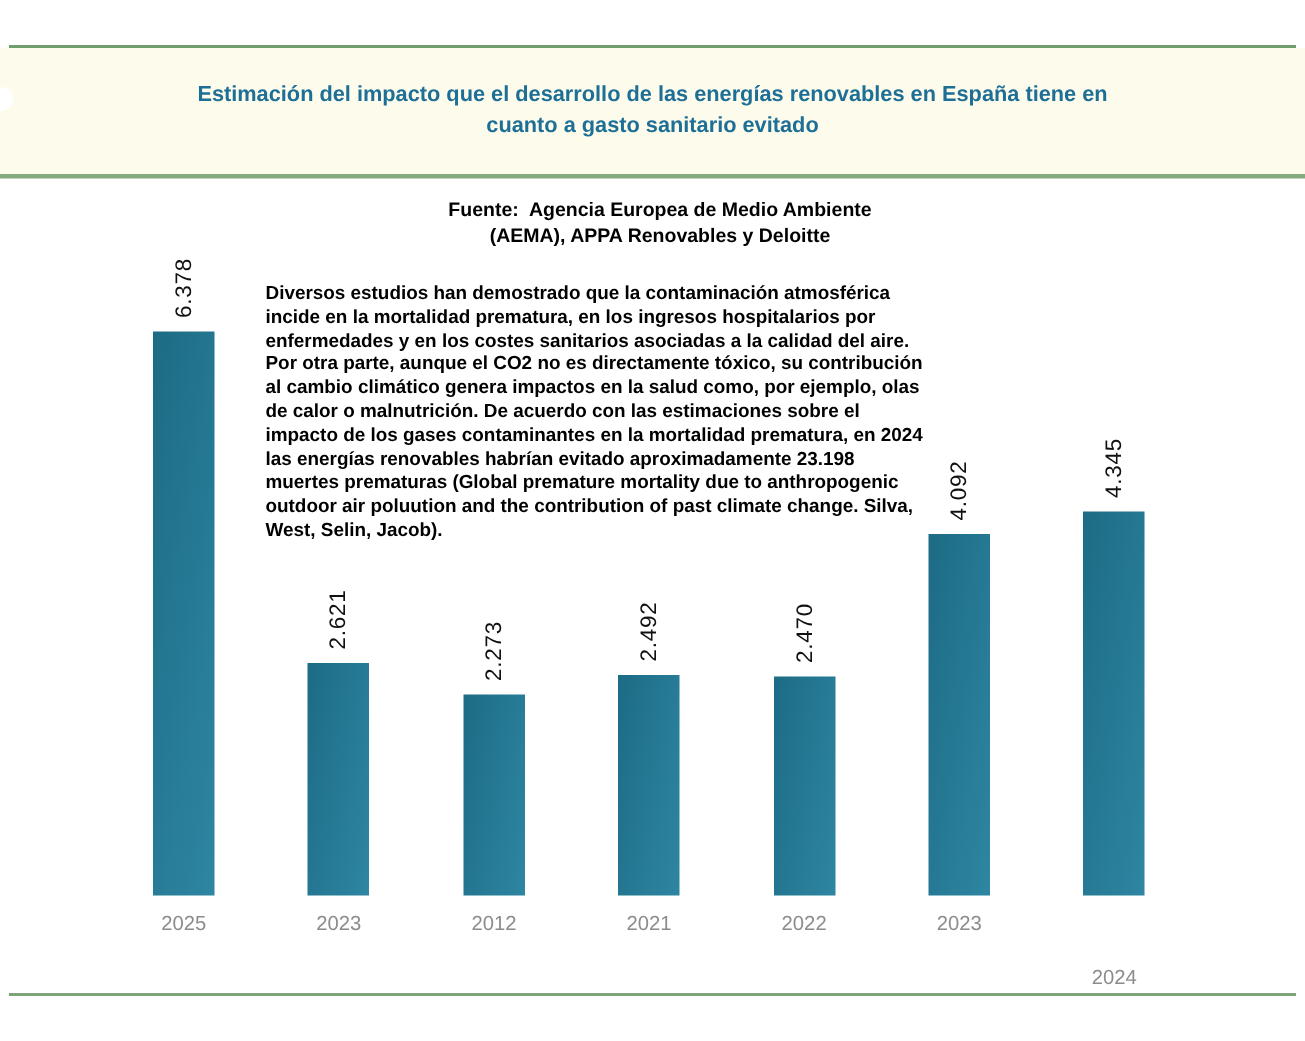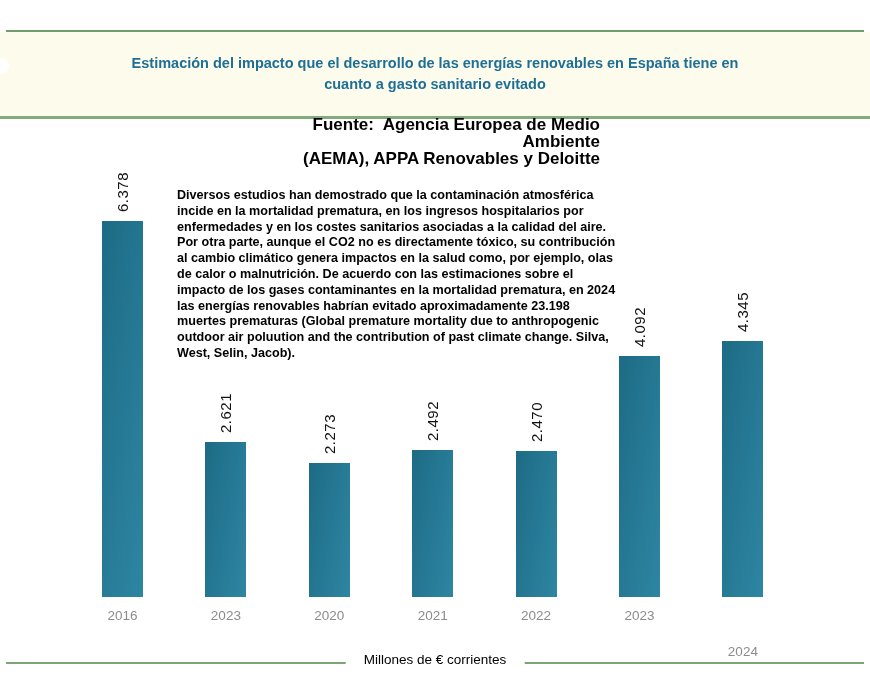--- a/index.html
+++ b/index.html
@@ -37,22 +37,22 @@
     background:#ffffff;border-radius:50%;
   }
   .chart-title{
     text-align:center;color:var(--title-color);
     font-weight:bold;font-size:14.5px;line-height:21px;
   }
   .chart-title span{display:block;}
 
   
   .source-block{
-    position:absolute;top:116px;left:280px;width:320px;
-    text-align:right;font-weight:bold;font-size:17px;line-height:17px;
+    position:absolute;top:131px;left:280px;width:320px;
+    text-align:center;font-weight:bold;font-size:13px;line-height:17px;
     color:#000;
   }
   .source-block span{display:block;}
 
   
   .description{
     position:absolute;top:188px;left:177px;width:444px;
     font-weight:bold;font-size:12.6px;line-height:15.8px;color:#000;
     text-align:left;
   }
@@ -109,31 +109,31 @@
     <span>(AEMA), APPA Renovables y Deloitte</span>
   </div>
 
   <div class="description">Diversos estudios han demostrado que la contaminación atmosférica incide en la mortalidad prematura, en los ingresos hospitalarios por enfermedades y en los costes sanitarios asociadas a la calidad del aire. Por otra parte, aunque el CO2 no es directamente tóxico, su contribución al cambio climático genera impactos en la salud como, por ejemplo, olas de calor o malnutrición. De acuerdo con las estimaciones sobre el impacto de los gases contaminantes en la mortalidad prematura, en 2024 las energías renovables habrían evitado aproximadamente 23.198 muertes prematuras (Global premature mortality due to anthropogenic outdoor air poluution and the contribution of past climate change. Silva, West, Selin, Jacob).</div>
 
   <div class="chart-area" id="chart-area">
       <div class="chart-column" style="left: 102px;">
         <div class="bar-value-label">6.378</div>
         <div class="bar" style="height: 376px;"></div>
       </div>
-      <div class="x-tick" style="left: 91.5px;">2016</div>
+      <div class="x-tick" style="left: 91.5px;">2025</div>
       <div class="chart-column" style="left: 205.4px;">
         <div class="bar-value-label">2.621</div>
         <div class="bar" style="height: 155px;"></div>
       </div>
       <div class="x-tick" style="left: 194.9px;">2023</div>
       <div class="chart-column" style="left: 308.8px;">
         <div class="bar-value-label">2.273</div>
         <div class="bar" style="height: 134px;"></div>
       </div>
-      <div class="x-tick" style="left: 298.3px;">2020</div>
+      <div class="x-tick" style="left: 298.3px;">2012</div>
       <div class="chart-column" style="left: 412.2px;">
         <div class="bar-value-label">2.492</div>
         <div class="bar" style="height: 147px;"></div>
       </div>
       <div class="x-tick" style="left: 401.7px;">2021</div>
       <div class="chart-column" style="left: 515.6px;">
         <div class="bar-value-label">2.470</div>
         <div class="bar" style="height: 146px;"></div>
       </div>
       <div class="x-tick" style="left: 505.1px;">2022</div>
@@ -143,15 +143,14 @@
       </div>
       <div class="x-tick" style="left: 608.5px; text-align: center;">2023</div>
       <div class="chart-column" style="left: 722.4px;">
         <div class="bar-value-label">4.345</div>
         <div class="bar" style="height: 256px;"></div>
       </div>
       <div class="x-tick" style="left: 711.9px; margin-top: 36px;">2024</div>
     </div>
 
   <div class="footer-rule"></div>
-  <div class="footer-caption">Millones de € corrientes</div>
 
 </div>
 
 </body></html>

